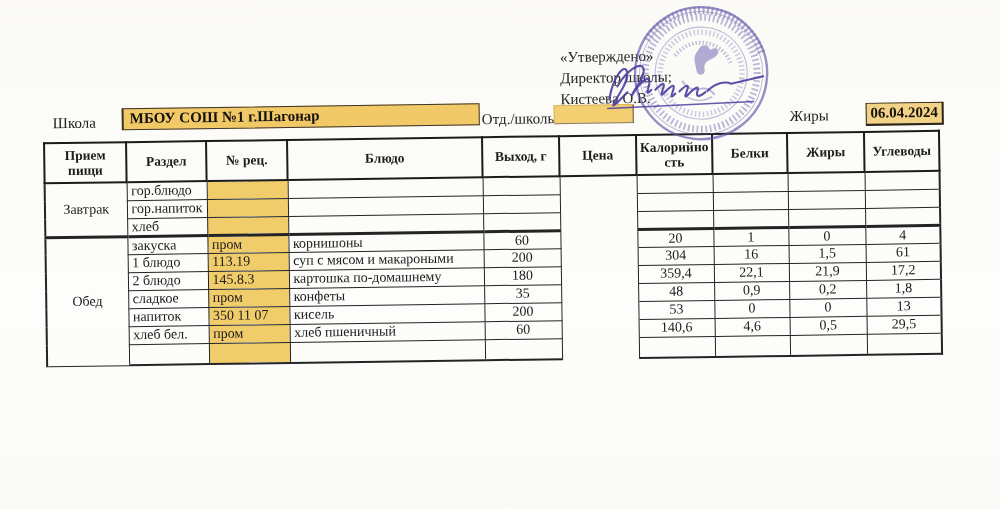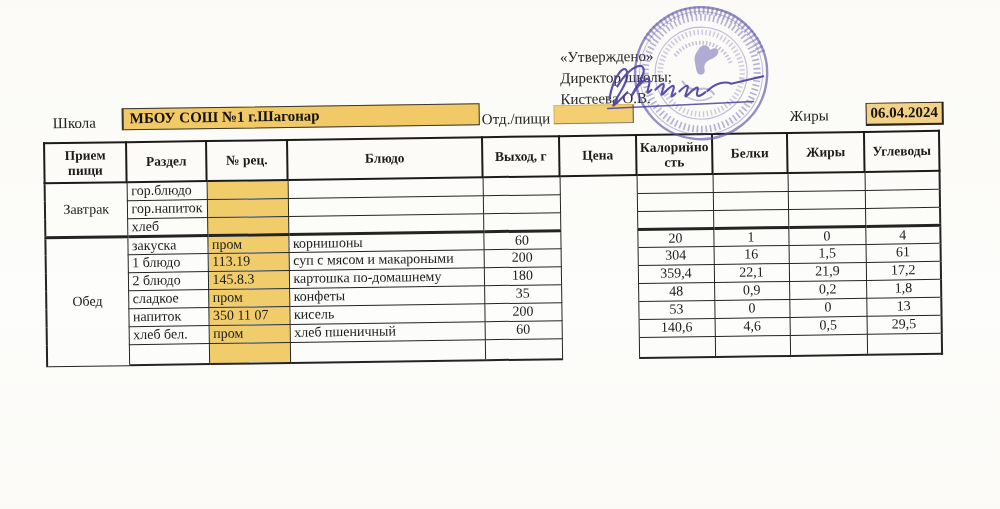--- a/index.html
+++ b/index.html
@@ -84,21 +84,21 @@
           <path d="M54,34 C60,28 64,26 62,32 C60,38 58,42 64,36 C70,30 74,28 72,34 C70,40 68,44 74,38"></path>
           <path d="M78,36 C84,30 88,28 86,34 C84,40 82,44 88,38 C94,32 98,30 96,36 C94,42 98,42 104,37"></path>
           <path d="M106,36 C114,28 124,26 130,29 L162,22"></path>
           <path d="M6,52 L152,47" stroke-width="1.5" opacity="0.95"></path>
         </g>
       </svg>
     </div>
 
     <div class="fieldlbl" style="left:55px; top:109px;">Школа</div>
     <div class="schoolbox goldbox">МБОУ СОШ №1 г.Шагонар</div>
-    <div class="fieldlbl" style="left:484px; top:111px;">Отд./пищи</div>
+    <div class="fieldlbl" style="left:484px; top:111px;">Отд./школы</div>
     <div class="deptbox goldbox"></div>
     <div class="fieldlbl" style="left:792px; top:112px;">Жиры</div>
     <div class="datebox goldbox">06.04.2024</div>
 
     <table class="tbl">
       <colgroup>
         <col style="width:82px">
           <col style="width:80px">
           <col style="width:81px">
           <col style="width:195px">

